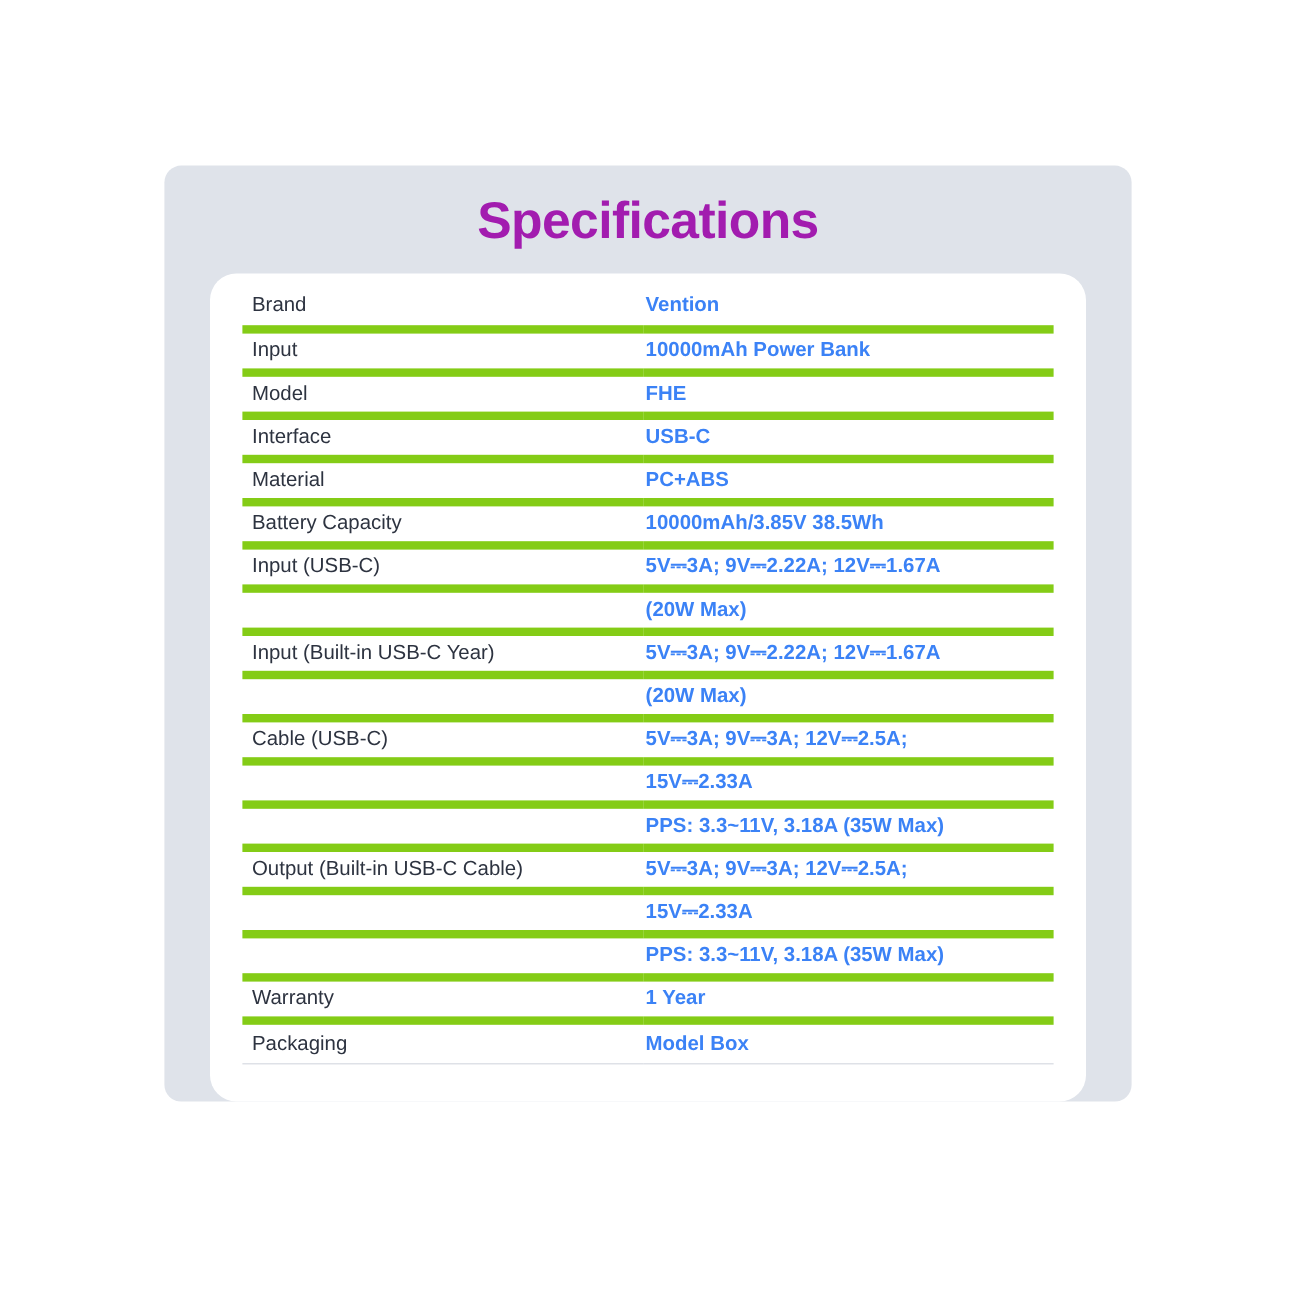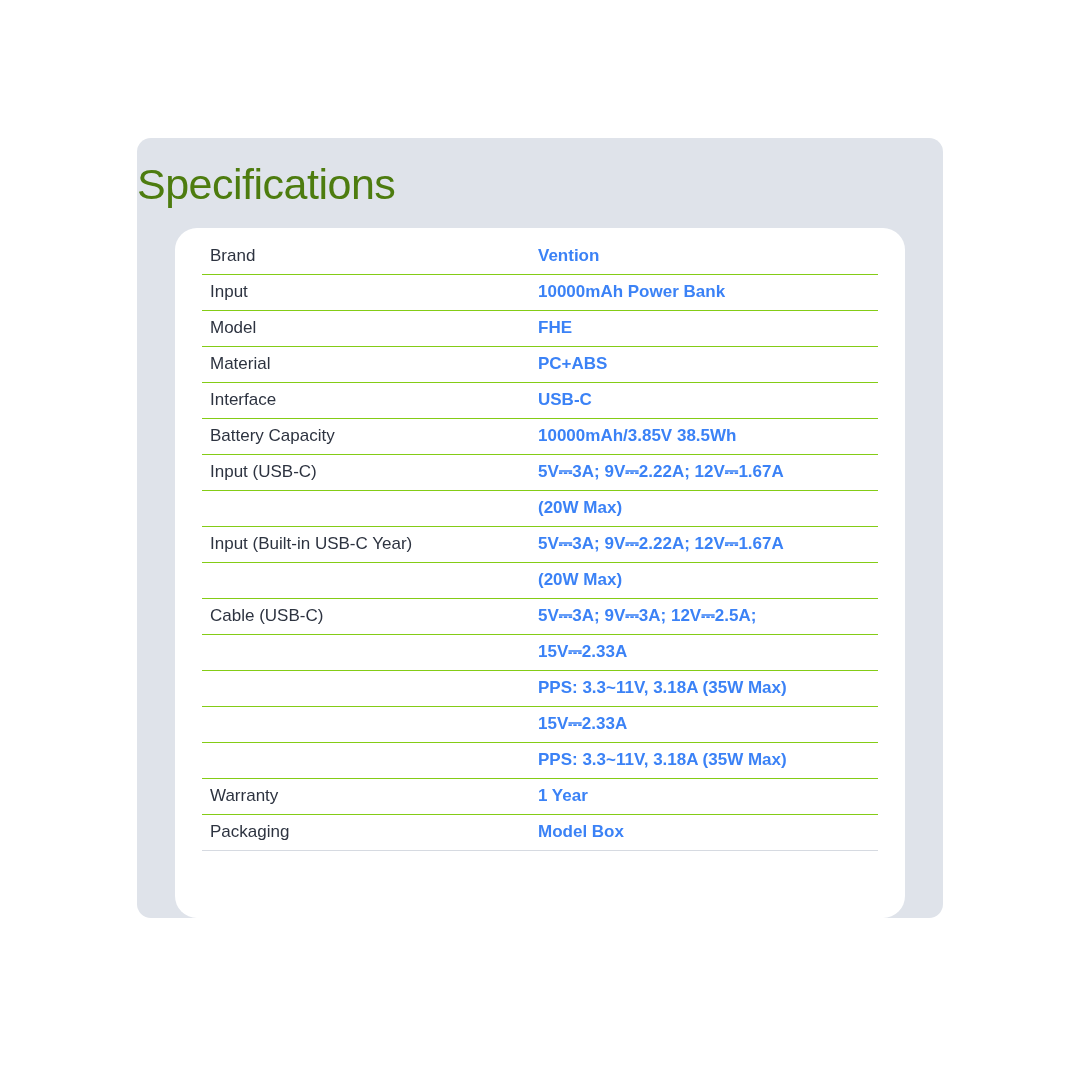--- a/index.html
+++ b/index.html
@@ -18,24 +18,24 @@
   .panel {
     position: absolute;
     left: 137px;
     top: 138px;
     width: 806px;
     height: 780px;
     background: #dfe3ea;
     border-radius: 14px;
   }
   .panel-title {
-    text-align: left;
+    text-align: center;
     font-size: 43px;
-    font-weight: normal;
-    color: #4d7c0f;
+    font-weight: bold;
+    color: #a21caf;
     letter-spacing: -0.5px;
     padding-top: 22px;
   }
   .card {
     position: absolute;
     left: 175px;
     top: 228px;
     width: 730px;
     height: 690px;
     background: #ffffff;
@@ -46,21 +46,21 @@
     position: absolute;
     left: 202px;
     top: 238px;
     width: 676px;
     border-collapse: collapse;
   }
   .spec-table tr {
     height: 36px;
   }
   .spec-table td {
-    border-bottom: 1px solid #84cc16;
+    border-bottom: 7px solid #84cc16;
     vertical-align: middle;
     padding: 0;
     height: 36px;
   }
   .spec-table tr:last-child td {
     border-bottom: 1px solid #d6dae1;
     margin-left: 46px;
   }
   td.label {
     width: 334px;
@@ -96,26 +96,26 @@
       </tr>
       <tr>
         <td class="label">Input</td>
         <td class="value">10000mAh Power Bank</td>
       </tr>
       <tr>
         <td class="label">Model</td>
         <td class="value">FHE</td>
       </tr>
       <tr>
+        <td class="label">Interface</td>
+        <td class="value">USB-C</td>
+      </tr>
+      <tr>
         <td class="label">Material</td>
         <td class="value">PC+ABS</td>
-      </tr>
-      <tr>
-        <td class="label">Interface</td>
-        <td class="value">USB-C</td>
       </tr>
       <tr>
         <td class="label">Battery Capacity</td>
         <td class="value">10000mAh/3.85V 38.5Wh</td>
       </tr>
       <tr>
         <td class="label">Input (USB-C)</td>
         <td class="value">5V⎓3A; 9V⎓2.22A; 12V⎓1.67A</td>
       </tr>
       <tr>
@@ -136,20 +136,24 @@
       </tr>
       <tr>
         <td class="label empty"></td>
         <td class="value">15V⎓2.33A</td>
       </tr>
       <tr>
         <td class="label empty"></td>
         <td class="value">PPS: 3.3~11V, 3.18A (35W Max)</td>
       </tr>
       <tr>
+        <td class="label">Output (Built-in USB-C Cable)</td>
+        <td class="value">5V⎓3A; 9V⎓3A; 12V⎓2.5A;</td>
+      </tr>
+      <tr>
         <td class="label empty"></td>
         <td class="value">15V⎓2.33A</td>
       </tr>
       <tr>
         <td class="label empty"></td>
         <td class="value">PPS: 3.3~11V, 3.18A (35W Max)</td>
       </tr>
       <tr>
         <td class="label">Warranty</td>
         <td class="value">1 Year</td>

